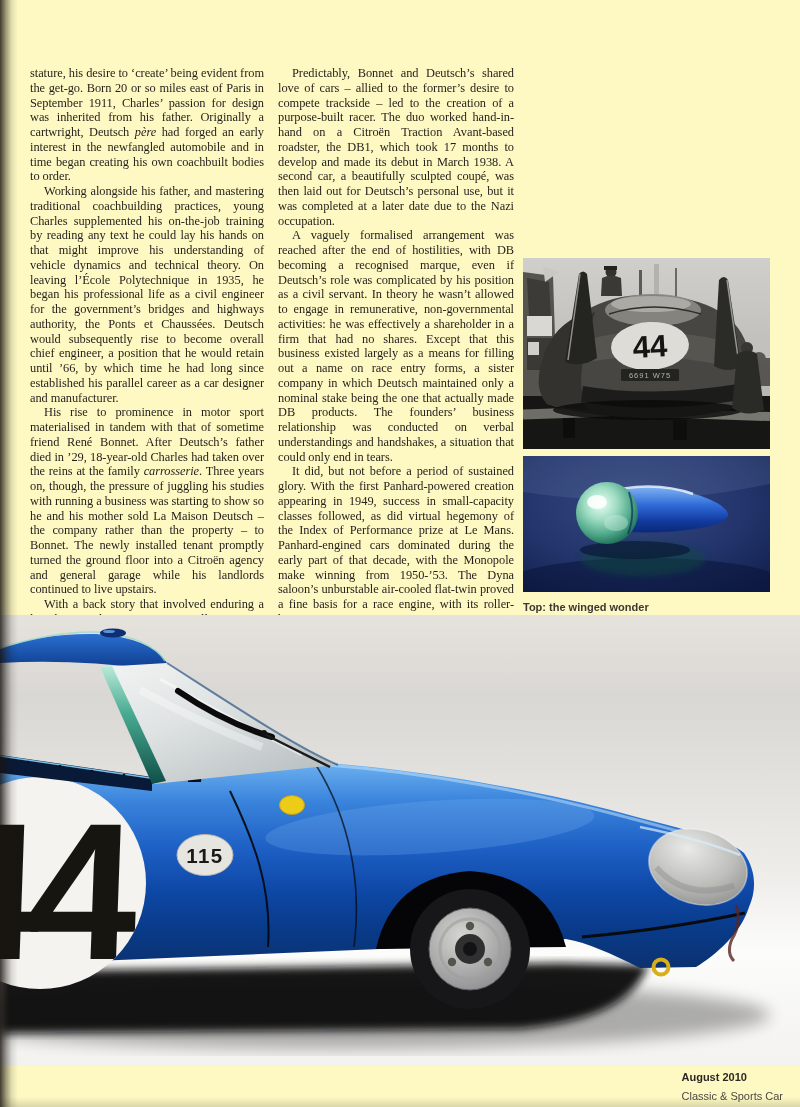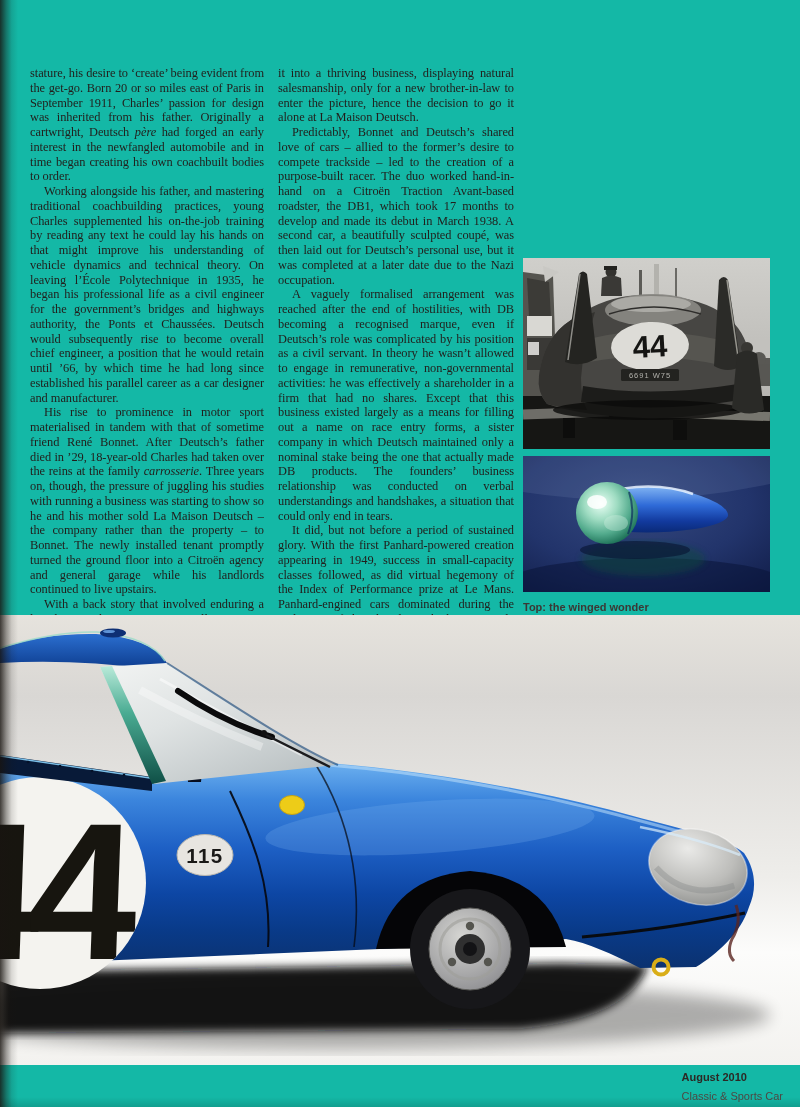--- a/index.html
+++ b/index.html
@@ -1,18 +1,18 @@
 <!DOCTYPE html>
 <html lang="en"><head>
 <meta charset="utf-8">
 <style>
   html,body{margin:0;padding:0;background:#b7b4ae;}
   .page{
     position:relative;width:800px;height:1107px;margin:0 auto;
-    background:#14b8a6;overflow:hidden;
+    background:#fef9c3;overflow:hidden;
     font-family:"Liberation Serif","DejaVu Serif",serif;
   }
   .gutter{
     position:absolute;left:0;top:0;width:18px;height:1107px;z-index:40;
     background:linear-gradient(90deg,rgba(24,20,16,.82) 0%,rgba(24,20,16,.40) 35%,rgba(24,20,16,.12) 65%,rgba(24,20,16,0) 100%);
     pointer-events:none;
   }
   .page-bottom-edge{
     position:absolute;left:0;bottom:0;width:100%;height:10px;z-index:39;
     background:linear-gradient(180deg,rgba(0,0,0,0),rgba(0,0,0,.14));
@@ -58,21 +58,20 @@
 <div class="page">
 
   <div class="columns">
     <div class="col-left">
       <p>stature, his desire to ‘create’ being evident from the get-go. Born 20 or so miles east of Paris in September 1911, Charles’ passion for design was inherited from his father. Originally a cartwright, Deutsch <i>père</i> had forged an early interest in the newfangled automobile and in time began creating his own coachbuilt bodies to order.</p>
       <p class="indent">Working alongside his father, and mastering traditional coachbuilding practices, young Charles supplemented his on-the-job training by reading any text he could lay his hands on that might improve his understanding of vehicle dynamics and technical theory. On leaving l’École Polytechnique in 1935, he began his professional life as a civil engineer for the government’s bridges and highways authority, the Ponts et Chaussées. Deutsch would subsequently rise to become overall chief engineer, a position that he would retain until ’66, by which time he had long since established his parallel career as a car designer and manufacturer.</p>
       <p class="indent">His rise to prominence in motor sport materialised in tandem with that of sometime friend René Bonnet. After Deutsch’s father died in ’29, 18-year-old Charles had taken over the reins at the family <i>carrosserie</i>. Three years on, though, the pressure of juggling his studies with running a business was starting to show so he and his mother sold La Maison Deutsch – the company rather than the property – to Bonnet. The newly installed tenant promptly turned the ground floor into a Citroën agency and general garage while his landlords continued to live upstairs.</p>
       <p class="indent">With a back story that involved enduring a lengthy – and unnecessary – spell wearing a body cast due to a misdiagnosed back injury, Bonnet had eked out a living making shawls prior to taking on his sister’s faltering commercial garage after her husband had died. Bonnet transformed</p>
     </div>
     <div class="col-right">
-      <p>it into a thriving business, displaying natural salesmanship, only for a new brother-in-law to enter the picture, hence the decision to go it alone at La Maison Deutsch.</p>
       <p class="indent">Predictably, Bonnet and Deutsch’s shared love of cars – allied to the former’s desire to compete trackside – led to the creation of a purpose-built racer. The duo worked hand-in-hand on a Citroën Traction Avant-based roadster, the DB1, which took 17 months to develop and made its debut in March 1938. A second car, a beautifully sculpted coupé, was then laid out for Deutsch’s personal use, but it was completed at a later date due to the Nazi occupation.</p>
       <p class="indent">A vaguely formalised arrangement was reached after the end of hostilities, with DB becoming a recognised marque, even if Deutsch’s role was complicated by his position as a civil servant. In theory he wasn’t allowed to engage in remunerative, non-governmental activities: he was effectively a shareholder in a firm that had no shares. Except that this business existed largely as a means for filling out a name on race entry forms, a sister company in which Deutsch maintained only a nominal stake being the one that actually made DB products. The founders’ business relationship was conducted on verbal understandings and handshakes, a situation that could only end in tears.</p>
       <p class="indent">It did, but not before a period of sustained glory. With the first Panhard-powered creation appearing in 1949, success in small-capacity classes followed, as did virtual hegemony of the Index of Performance prize at Le Mans. Panhard-engined cars dominated during the early part of that decade, with the Monopole make winning from 1950-’53. The Dyna saloon’s unburstable air-cooled flat-twin proved a fine basis for a race engine, with its roller-bearing</p>
     </div>
   </div>
 
   <figure class="photo-bw" style="margin:0">
     <svg viewBox="0 0 247 191">
       <defs>
         <linearGradient id="sky" x1="0" y1="0" x2="0" y2="1">

